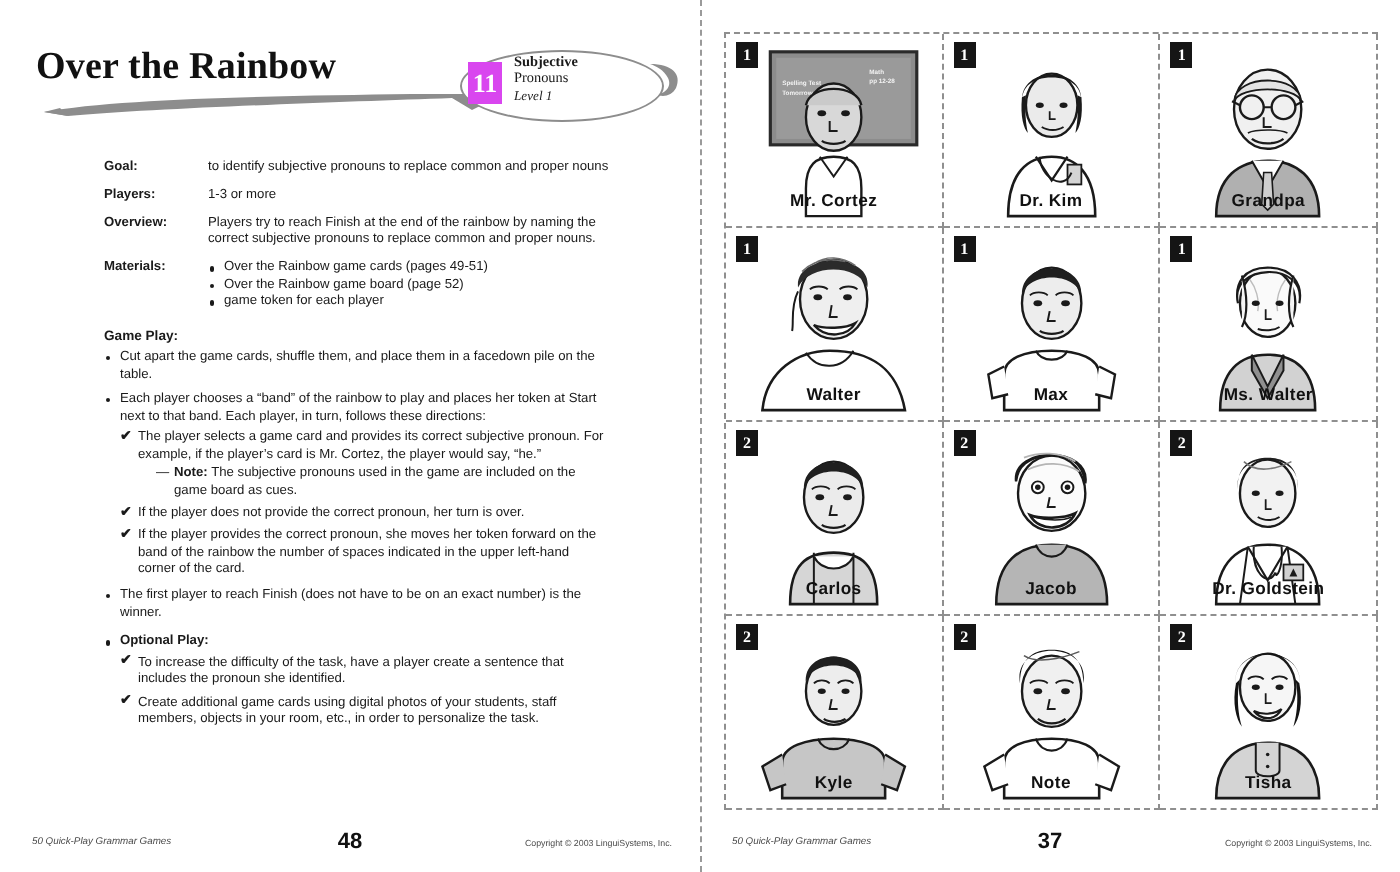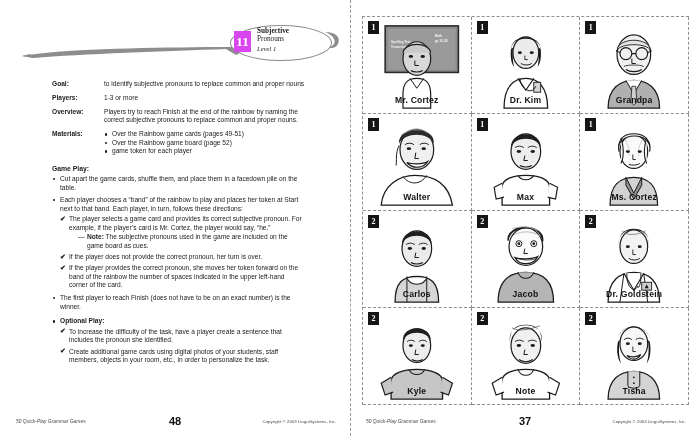--- a/index.html
+++ b/index.html
@@ -142,20 +142,21 @@
   }
 </style>
 </head>
 <body>
 
 <div class="spread">
 
   <div class="page page-left">
 
     <div class="title-block">
+      <div class="game-title">Over the Rainbow</div>
 
       <svg class="swoosh" viewBox="0 0 232 13">
         <path d="M2 9 C40 2, 120 1, 186 0 L232 0 L216 8 L206 2 C150 4, 60 7, 14 11 Z" fill="#8d8d8d"></path>
         <path d="M2 9 L14 11 L10 7 Z" fill="#8d8d8d"></path>
       </svg>
 
       <div class="badge-wrap">
         <svg class="tail" viewBox="0 0 18 20">
           <path d="M1 2 C12 2, 17 7, 14 14 C12 18, 7 19, 4 17 C9 17, 12 13, 10 9 C8 5, 4 3, 1 2 Z" fill="#8d8d8d"></path>
         </svg>
@@ -352,21 +353,21 @@
           <path d="M46 64 L54 80 L62 64 L62 72 L54 86 L46 72 Z" fill="#8f8f8f" stroke="#1a1a1a" stroke-width="1"></path>
           <ellipse cx="54" cy="38" rx="14" ry="17" fill="#fafafa" stroke="#1a1a1a" stroke-width="1.2"></ellipse>
           <path d="M39 38 C34 18, 74 16, 70 38 C72 28, 66 20, 54 20 C42 20, 37 28, 39 38 Z" fill="#f4f4f4" stroke="#1a1a1a" stroke-width="1.1"></path>
           <path d="M41 24 C44 34, 44 44, 41 50 M67 24 C64 34, 64 44, 67 50" fill="#f4f4f4" stroke="#1a1a1a" stroke-width="1.1"></path>
           <path d="M45 26 C48 30, 50 36, 49 42 M63 26 C60 30, 58 36, 59 42" stroke="#bdbdbd" stroke-width="0.7" fill="none"></path>
           <ellipse cx="48" cy="38" rx="2" ry="1.4" fill="#1a1a1a"></ellipse>
           <ellipse cx="60" cy="38" rx="2" ry="1.4" fill="#1a1a1a"></ellipse>
           <path d="M53 41 L53 46 L56 46" fill="none" stroke="#1a1a1a" stroke-width="0.9"></path>
           <path d="M49 51 C52 52, 57 52, 60 50" fill="none" stroke="#1a1a1a" stroke-width="1"></path>
         </svg>
-        <div class="card-name">Ms. Cortez</div>
+        <div class="card-name">Ms. Walter</div>
       </div>
 
       <div class="card">
         <div class="card-num">2</div>
         <svg class="art" viewBox="0 0 108 97">
           <path d="M32 92 C32 72, 40 66, 54 66 C68 66, 76 72, 76 92 Z" fill="#d6d6d6" stroke="#1a1a1a" stroke-width="1.3"></path>
           <path d="M44 66 L44 92 M64 66 L64 92" stroke="#1a1a1a" stroke-width="1" fill="none"></path>
           <path d="M44 68 C48 76, 60 76, 64 68" fill="#fff" stroke="#1a1a1a" stroke-width="1.1"></path>
           <ellipse cx="54" cy="38" rx="15" ry="18" fill="#ebebeb" stroke="#1a1a1a" stroke-width="1.2"></ellipse>
           <path d="M39 34 C38 16, 70 16, 69 34 C66 22, 42 22, 39 34 Z" fill="#1f1f1f"></path>

